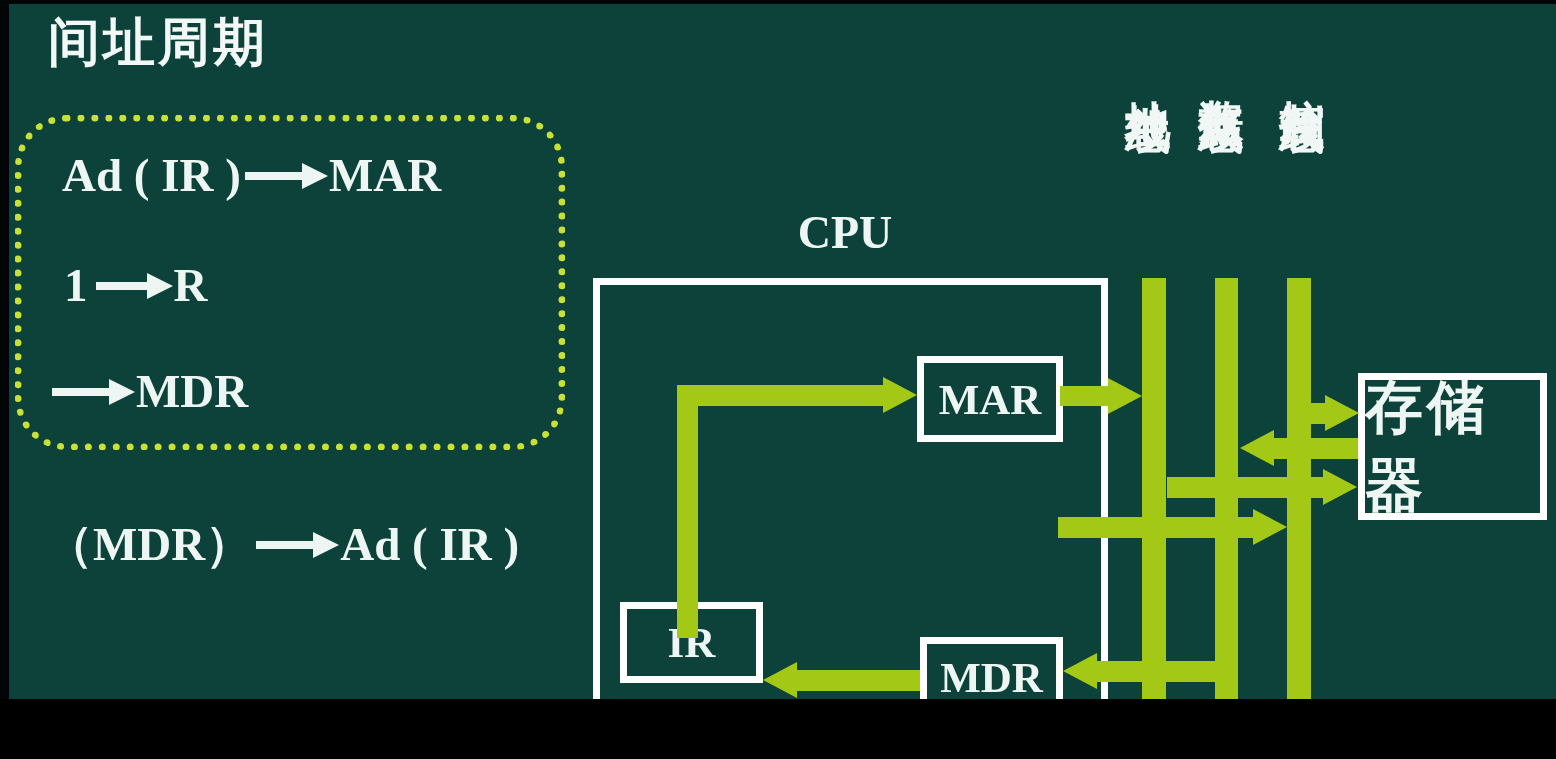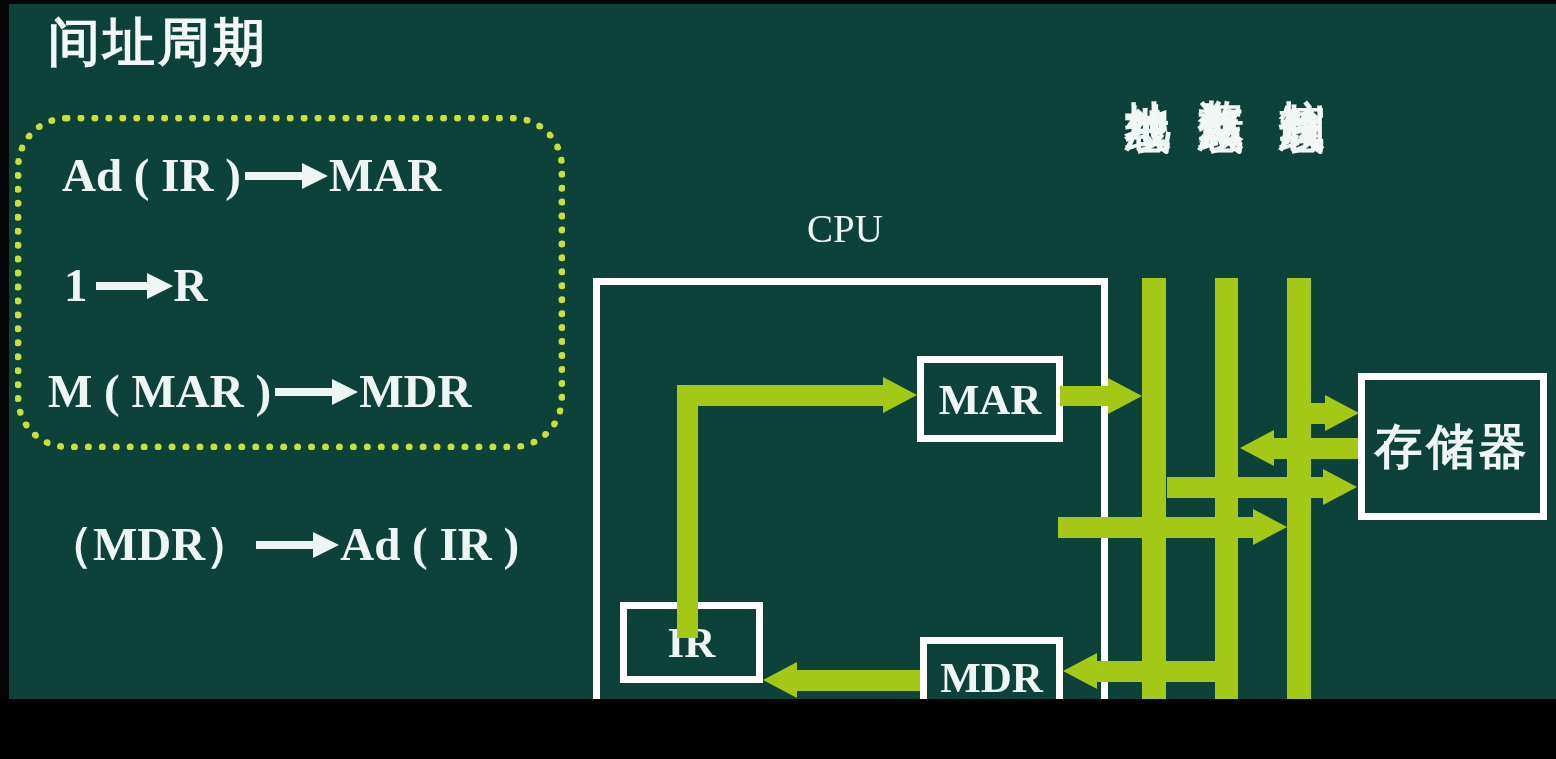--- a/index.html
+++ b/index.html
@@ -47,33 +47,33 @@
   .farrow{position:relative;display:inline-block;width:58px;height:8px;background:var(--ink);margin:0 26px 0 4px;}
   .farrow::after{
     content:"";position:absolute;right:-25px;top:50%;transform:translateY(-50%);
     border-top:13px solid transparent;border-bottom:13px solid transparent;
     border-left:26px solid var(--ink);
   }
 
   
   .cpu-label{
     position:absolute;left:770px;top:206px;width:150px;text-align:center;
-    font-weight:400;font-size:39px;color:#eef6f4;
+    font-weight:700;font-size:46px;color:#eef6f4;
   }
   .wbox{position:absolute;border:7px solid var(--line);z-index:4;}
   .cpu-box{left:593px;top:278px;width:515px;height:464px;}
   .reg{
     display:flex;align-items:center;justify-content:center;
     font-weight:700;font-size:43px;color:var(--ink);z-index:5;
   }
   .mar-box{left:917px;top:356px;width:146px;height:86px;}
   .cu-box {left:918px;top:483px;width:140px;height:80px;}
   .mdr-box{left:920px;top:637px;width:143px;height:81px;}
   .ir-box {left:620px;top:602px;width:143px;height:81px;}
-  .memory-box{left:1358px;top:373px;width:189px;height:147px;font-size:48px;letter-spacing:4px;}
+  .memory-box{left:1358px;top:373px;width:189px;height:147px;font-size:58px;letter-spacing:4px;}
 
   
   .bus{position:absolute;top:278px;height:449px;background:var(--green);z-index:6;}
   .bus-address{left:1142px;width:24px;}
   .bus-data   {left:1215px;width:23px;}
   .bus-control{left:1287px;width:24px;}
   .bus-label{
     position:absolute;top:64px;width:52px;
     writing-mode:vertical-rl;text-orientation:upright;
     font-family:"Liberation Sans","DejaVu Sans",sans-serif;
@@ -106,21 +106,20 @@
     <span>Ad ( IR )</span>
     <span class="farrow"></span>
     <span>MAR</span>
   </div>
   <div class="fline fline2">
     <span>1</span>
     <span class="farrow" style="width:52px;margin:0 26px 0 8px;"></span>
     <span>R</span>
   </div>
   <div class="fline fline3">
-    <span>M ( MAR )</span>
     <span class="farrow"></span>
     <span>MDR</span>
   </div>
   <div class="fline fline4">
     <span>（MDR）</span>
     <span class="farrow"></span>
     <span>Ad ( IR )</span>
   </div>
 
   <div class="cpu-label">CPU</div>

